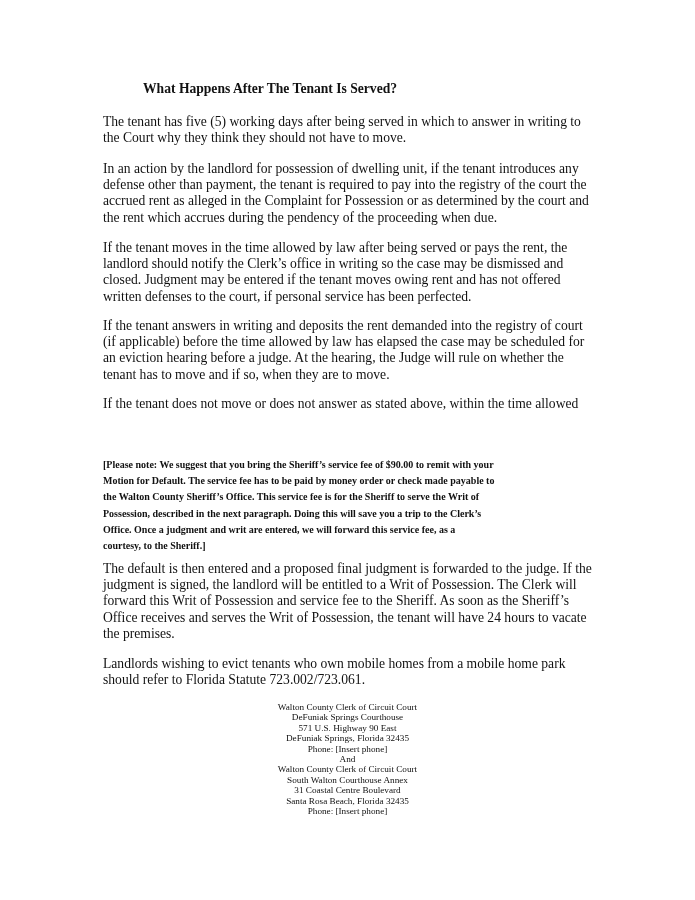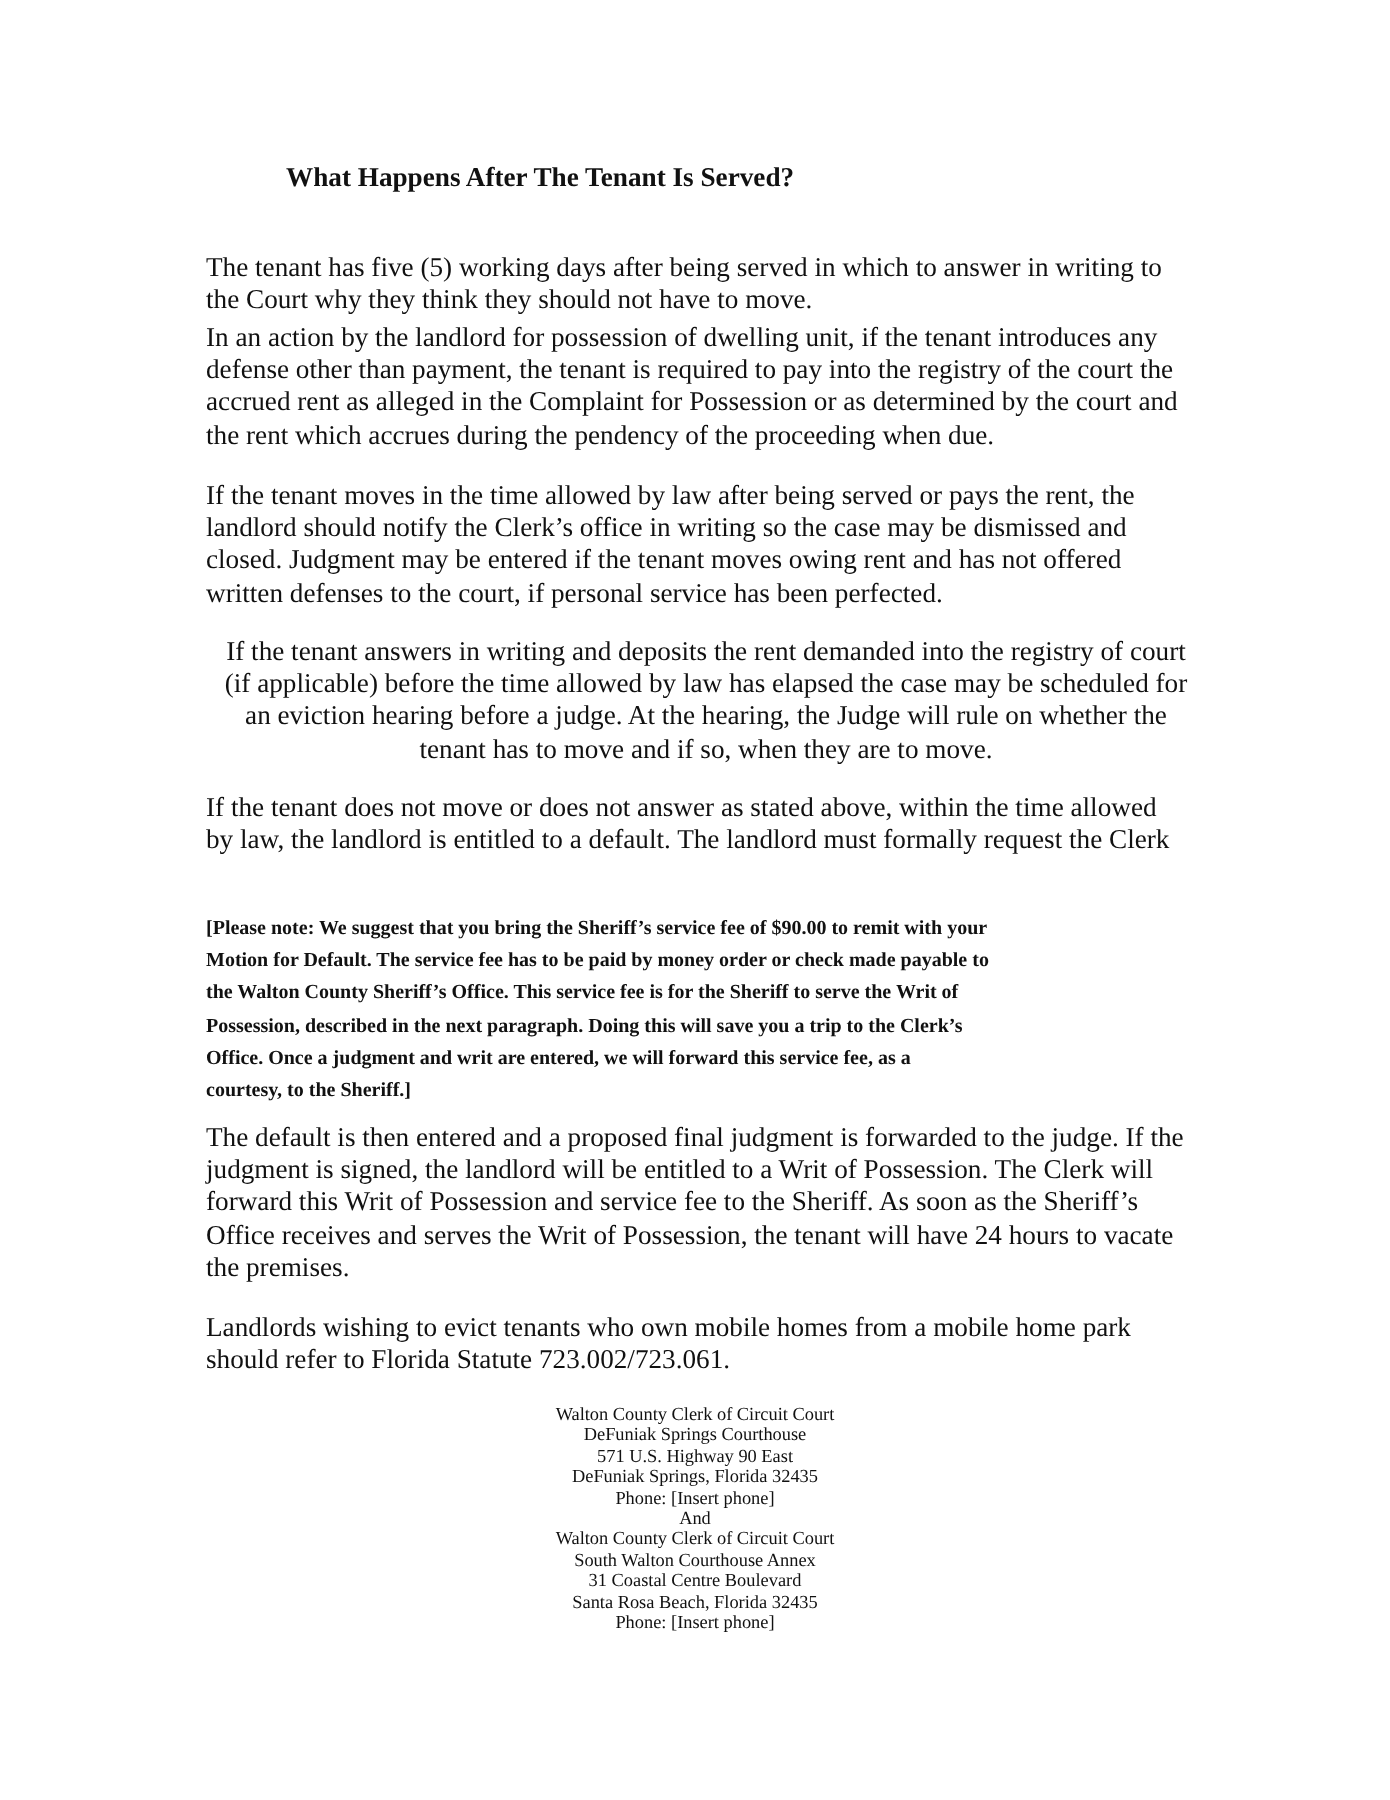--- a/index.html
+++ b/index.html
@@ -25,49 +25,48 @@
   }
   .footer .ln { display: block; }
 </style>
 </head>
 <body>
 
 <div class="page">
 
   <div class="heading">What Happens After The Tenant Is Served?</div>
 
-  <p class="para" style="top:114px;margin-top:12px;">
+  <p class="para" style="top:114px;">
     <span class="ln">The tenant has five (5) working days after being served in which to answer in writing to</span>
     <span class="ln">the Court why they think they should not have to move.</span>
   </p>
 
   <p class="para" style="top:161px;">
     <span class="ln">In an action by the landlord for possession of dwelling unit, if the tenant introduces any</span>
     <span class="ln">defense other than payment, the tenant is required to pay into the registry of the court the</span>
     <span class="ln">accrued rent as alleged in the Complaint for Possession or as determined by the court and</span>
     <span class="ln">the rent which accrues during the pendency of the proceeding when due.</span>
   </p>
 
   <p class="para" style="top:240px;">
     <span class="ln">If the tenant moves in the time allowed by law after being served or pays the rent, the</span>
     <span class="ln">landlord should notify the Clerk’s office in writing so the case may be dismissed and</span>
     <span class="ln">closed. Judgment may be entered if the tenant moves owing rent and has not offered</span>
     <span class="ln">written defenses to the court, if personal service has been perfected.</span>
   </p>
 
-  <p class="para" style="top:318px;text-align:center;">
+  <p class="para" style="top:318px;">
     <span class="ln">If the tenant answers in writing and deposits the rent demanded into the registry of court</span>
     <span class="ln">(if applicable) before the time allowed by law has elapsed the case may be scheduled for</span>
     <span class="ln">an eviction hearing before a judge. At the hearing, the Judge will rule on whether the</span>
     <span class="ln">tenant has to move and if so, when they are to move.</span>
   </p>
 
   <p class="para" style="top:396px;">
     <span class="ln">If the tenant does not move or does not answer as stated above, within the time allowed</span>
-    <span class="ln">by law, the landlord is entitled to a default. The landlord must formally request the Clerk</span>
   </p>
 
   <p class="para note" style="top:457px;">
     <span class="ln">[Please note: We suggest that you bring the Sheriff’s service fee of $90.00 to remit with your</span>
     <span class="ln">Motion for Default. The service fee has to be paid by money order or check made payable to</span>
     <span class="ln">the Walton County Sheriff’s Office. This service fee is for the Sheriff to serve the Writ of</span>
     <span class="ln">Possession, described in the next paragraph. Doing this will save you a trip to the Clerk’s</span>
     <span class="ln">Office. Once a judgment and writ are entered, we will forward this service fee, as a</span>
     <span class="ln">courtesy, to the Sheriff.]</span>
   </p>

